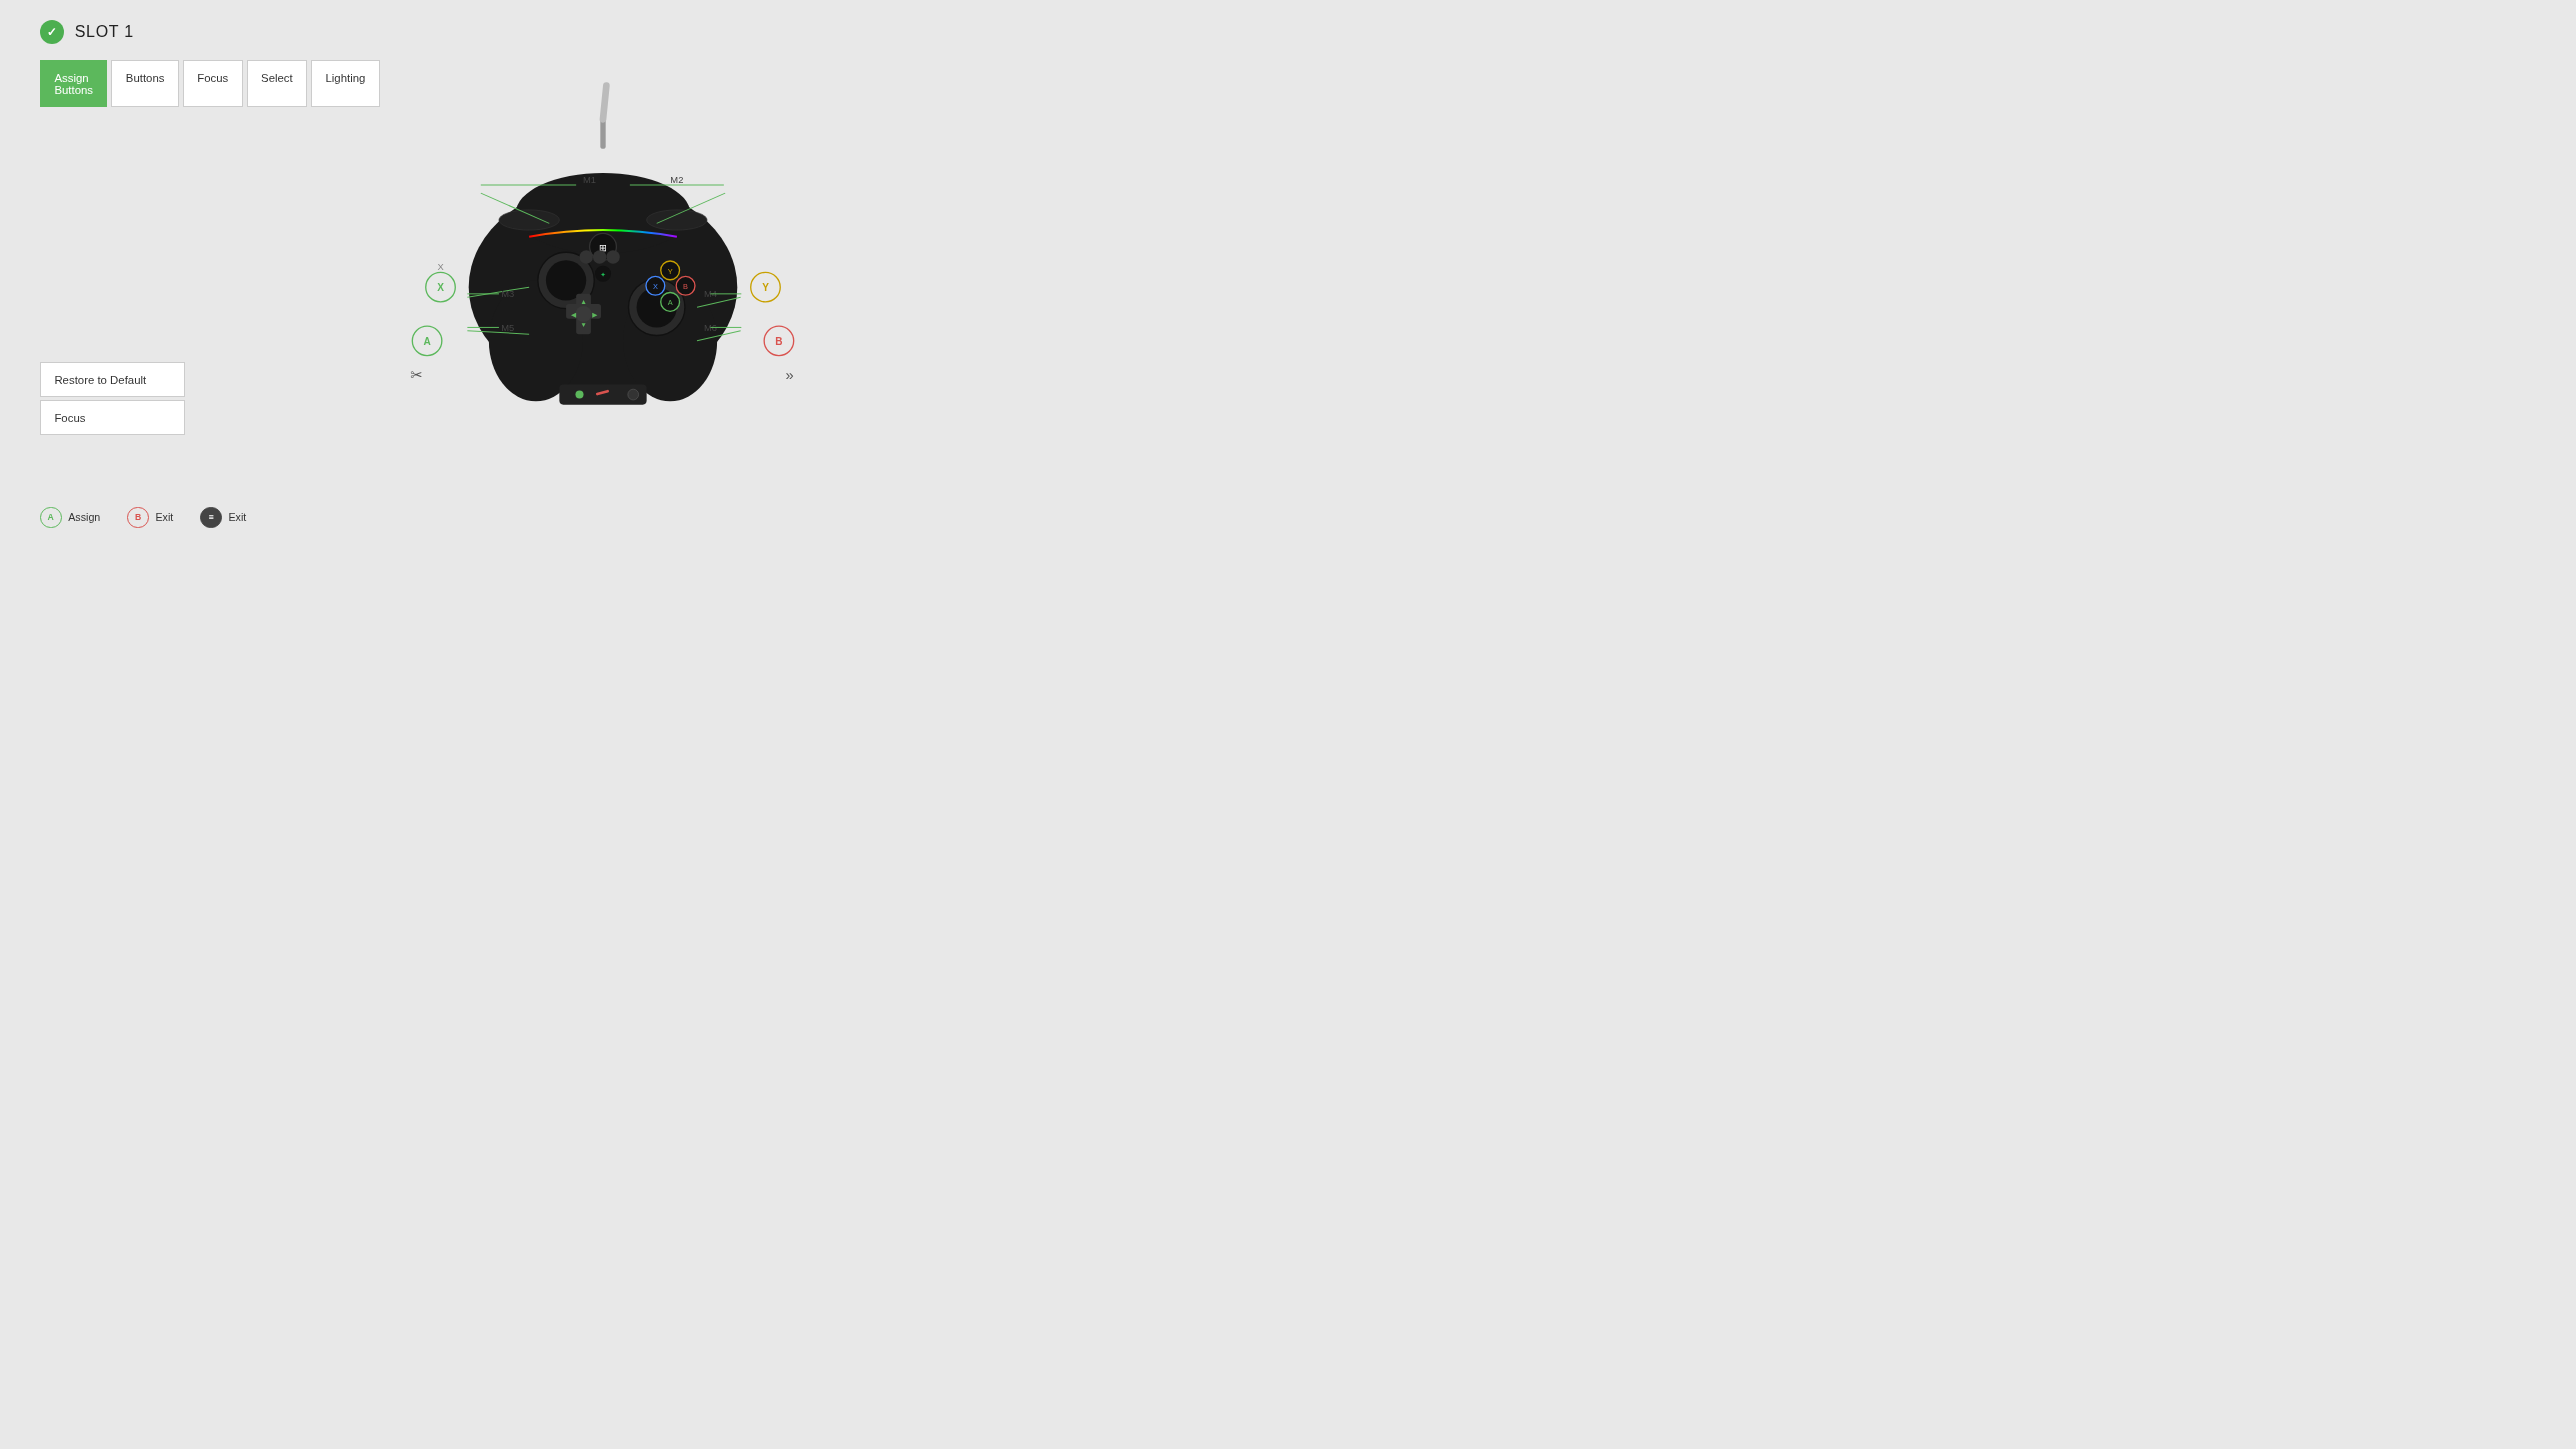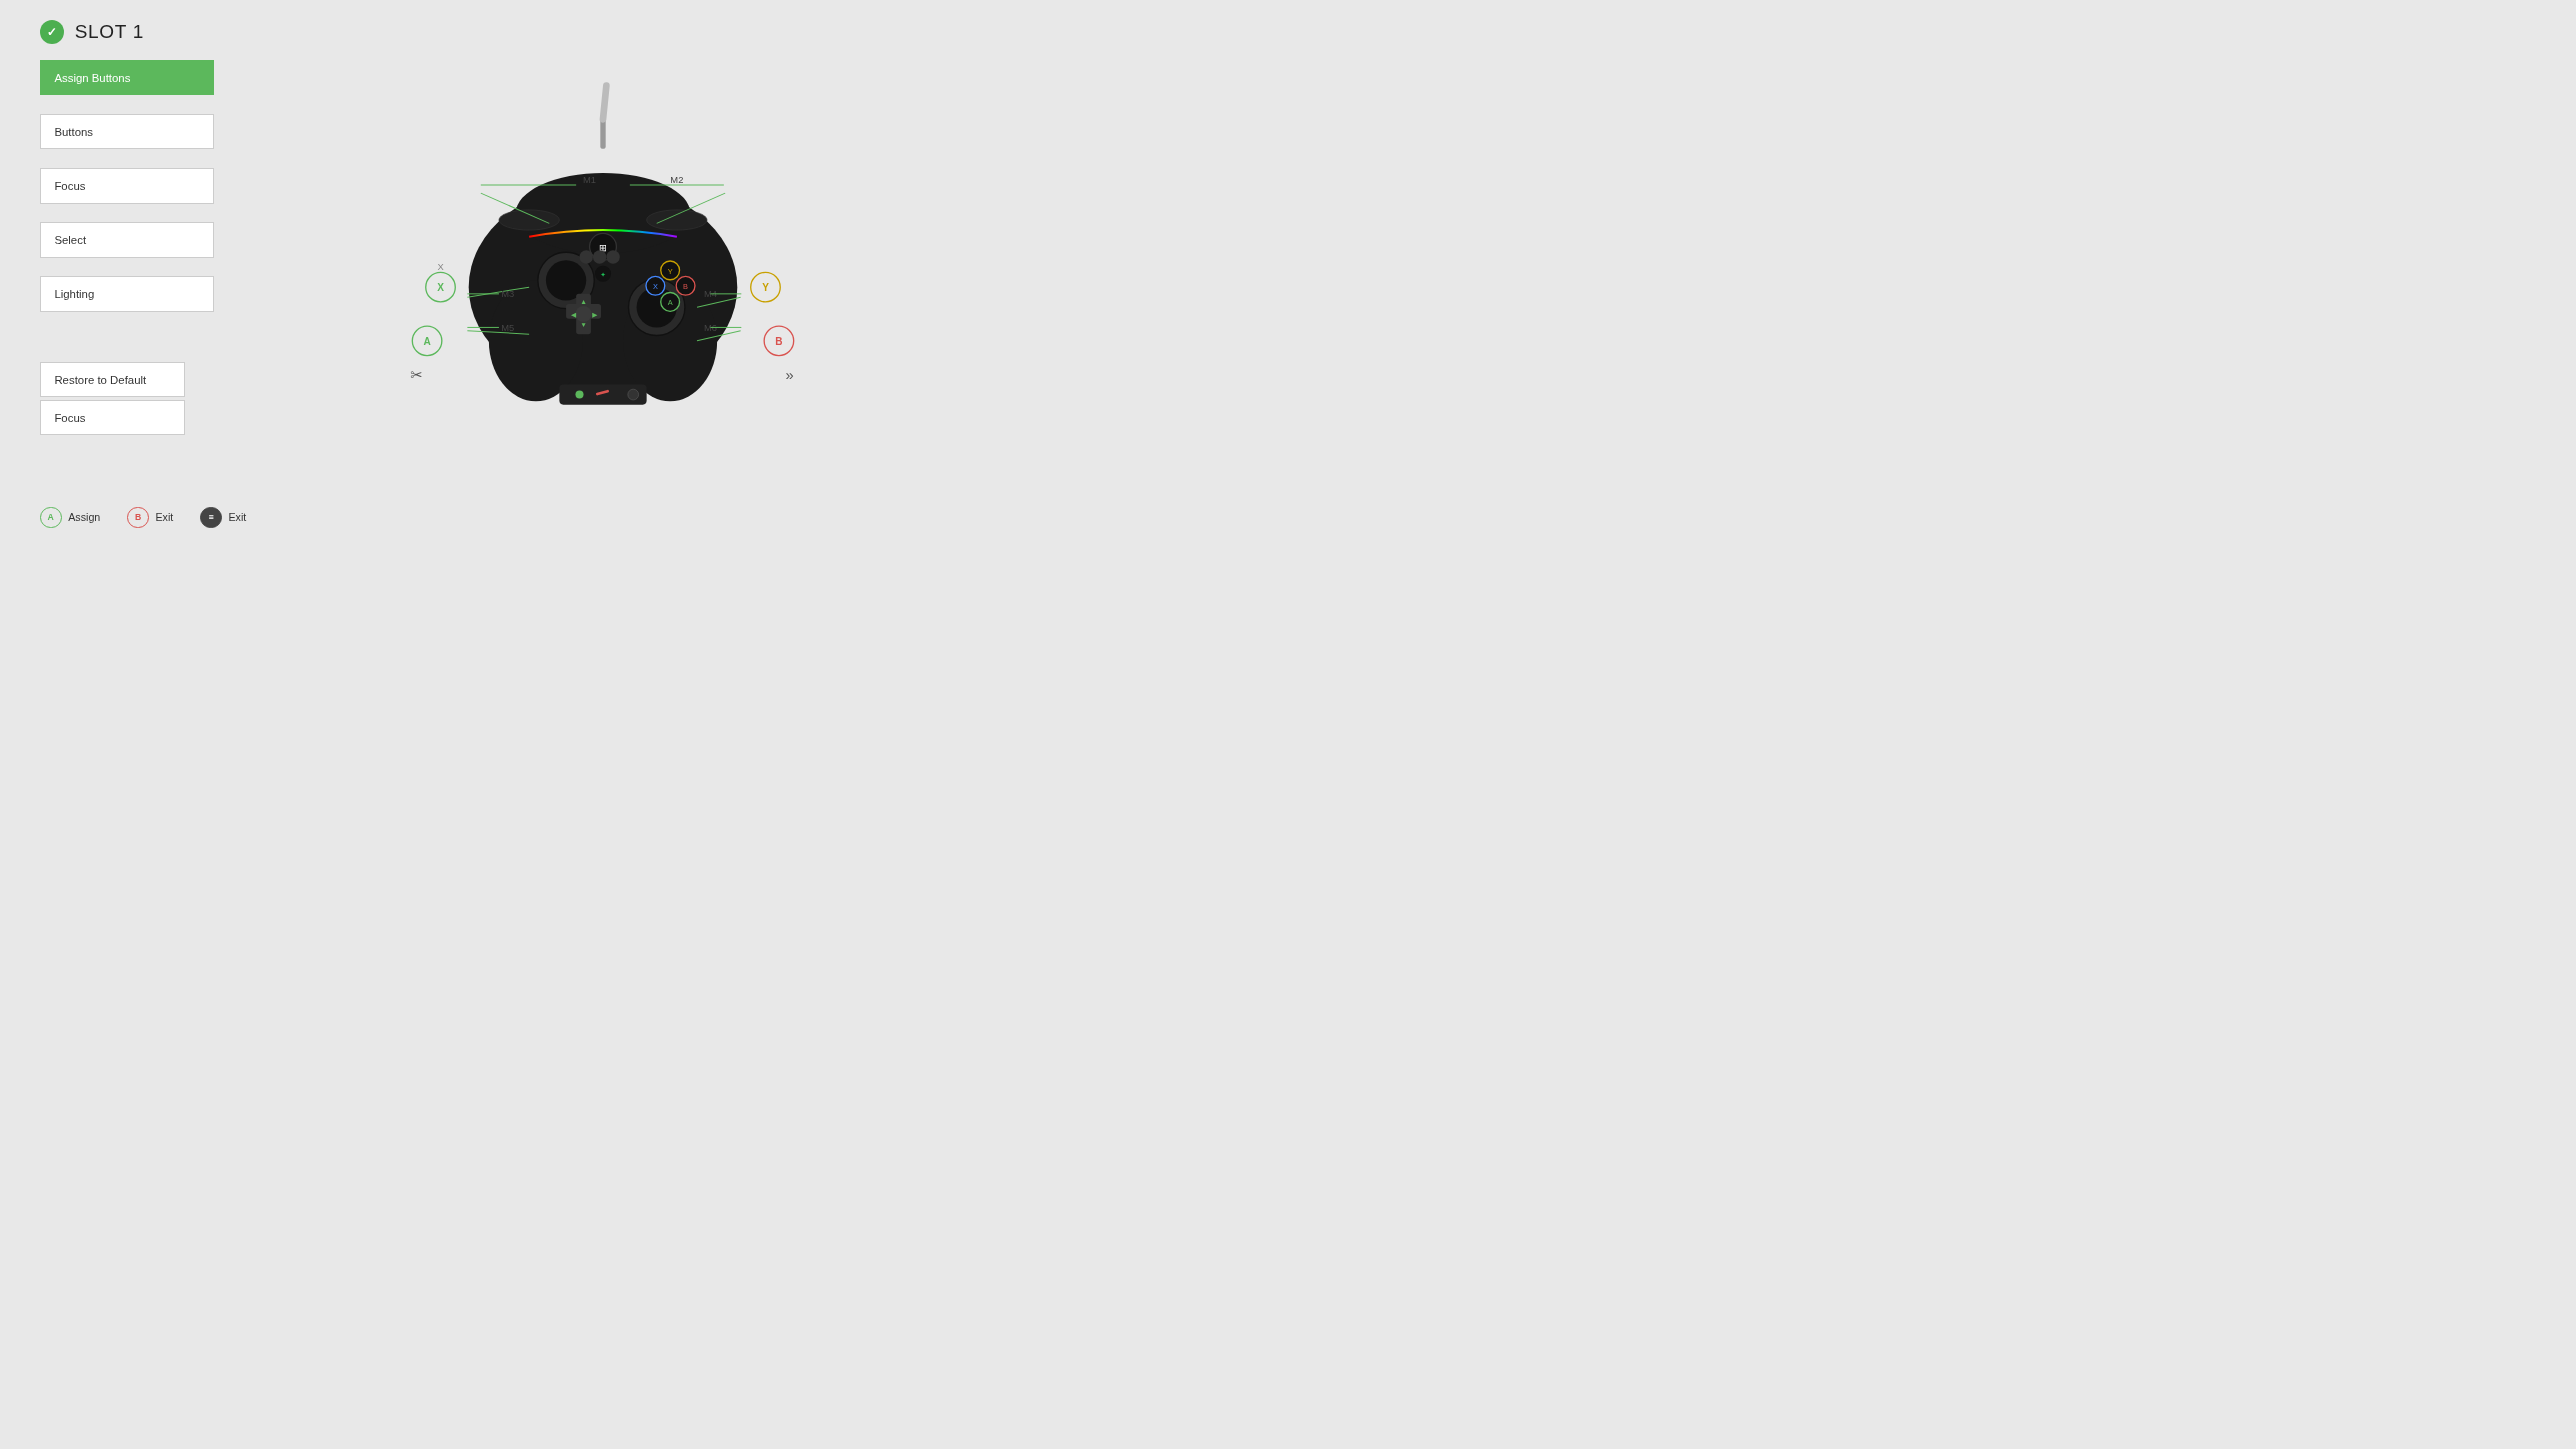--- a/index.html
+++ b/index.html
@@ -30,35 +30,34 @@
       border-radius: 50%;
       display: flex;
       align-items: center;
       justify-content: center;
       color: white;
       font-size: 12px;
       font-weight: bold;
     }
 
     .slot-title {
-      font-size: 19px;
+      font-size: 16px;
       font-weight: 400;
       color: #222;
       letter-spacing: 0.7px;
     }
 
     
     .sidebar {
       position: absolute;
       top: 60px;
       left: 40px;
       width: 174px;
       display: flex;
-      flex-direction: column;
-      gap: 16px;
+      gap: 4px;
     }
 
     .menu-item {
       padding: 10.7px 13.4px;
       font-size: 11.4px;
       cursor: pointer;
       border: 0.7px solid #ccc;
       background: white;
       color: #333;
       margin-bottom: 2.7px;

